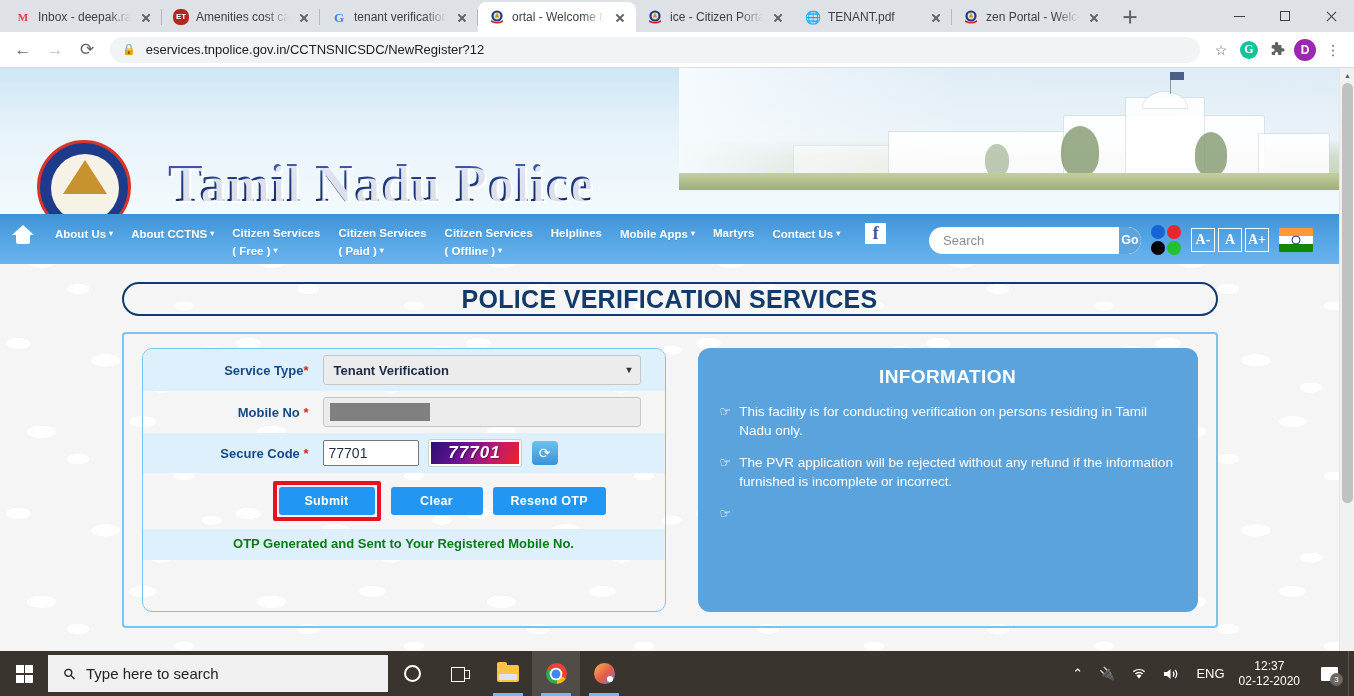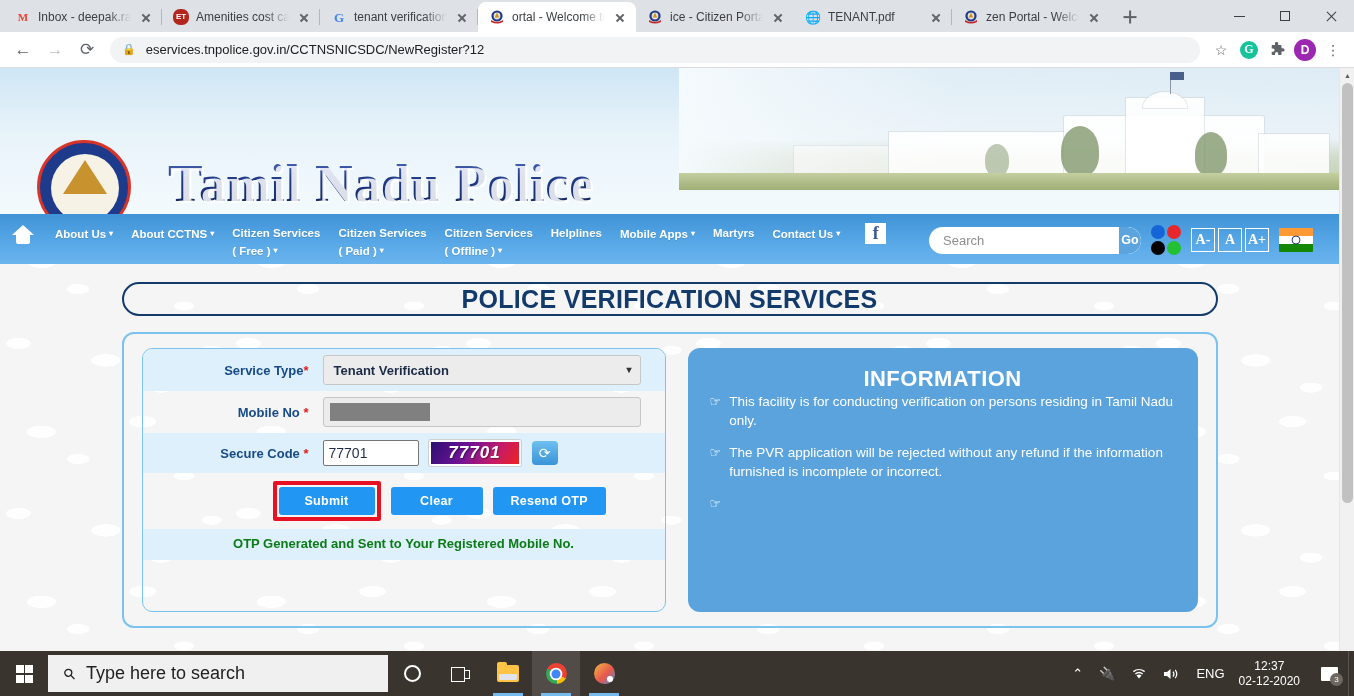--- a/index.html
+++ b/index.html
@@ -395,24 +395,24 @@
     font-weight: bold;
     letter-spacing: .3px;
   }
 
   
   .main-card {
     margin: 16px auto 0;
     width: 1096px;
     height: 296px;
     border: 2px solid #79c3ee;
-    border-radius: 12px;
+    border-radius: 4px;
     display: flex;
     padding: 14px 18px;
-    gap: 22px;
+    gap: 32px;
     background: transparent;
   }
 
   .form-panel {
     width: 524px;
     border: 1.5px solid #79c3ee;
     border-radius: 10px;
     overflow: hidden;
   }
   .frow {
@@ -554,23 +554,24 @@
 
   .info-panel {
     flex: 1;
     background: #5ba3dd;
     border-radius: 12px;
     padding: 18px 22px;
     color: #fff;
   }
   .info-title {
     text-align: center;
-    font-size: 22px;
+    font-size: 19px;
     font-weight: bold;
     letter-spacing: .4px;
+    margin-bottom: 14px;
   }
   .info-item {
     display: flex;
     gap: 8px;
     margin-bottom: 13px;
     font-size: 13.5px;
     line-height: 19px;
   }
   .info-item .bullet { flex-shrink: 0; font-size: 13px; line-height: 19px; }
 
@@ -625,21 +626,21 @@
     background: #f0f0f0;
     display: flex; align-items: center;
     gap: 11px;
     padding-left: 16px;
     cursor: text;
   }
   .tb-search .mag {
     font-size: 15px; color: #1a1a1a;
     transform: rotate(-45deg);
   }
-  .tb-search .ph { font-size: 18px; color: #222; }
+  .tb-search .ph { font-size: 15px; color: #222; }
   .tb-btn {
     width: 48px; height: 45px;
     display: flex; align-items: center; justify-content: center;
     position: relative;
     cursor: pointer;
     color: #fff;
   }
   .tb-btn.active { background: rgba(255,255,255,.12); }
   .tb-btn .underline {
     position: absolute; bottom: 0;

